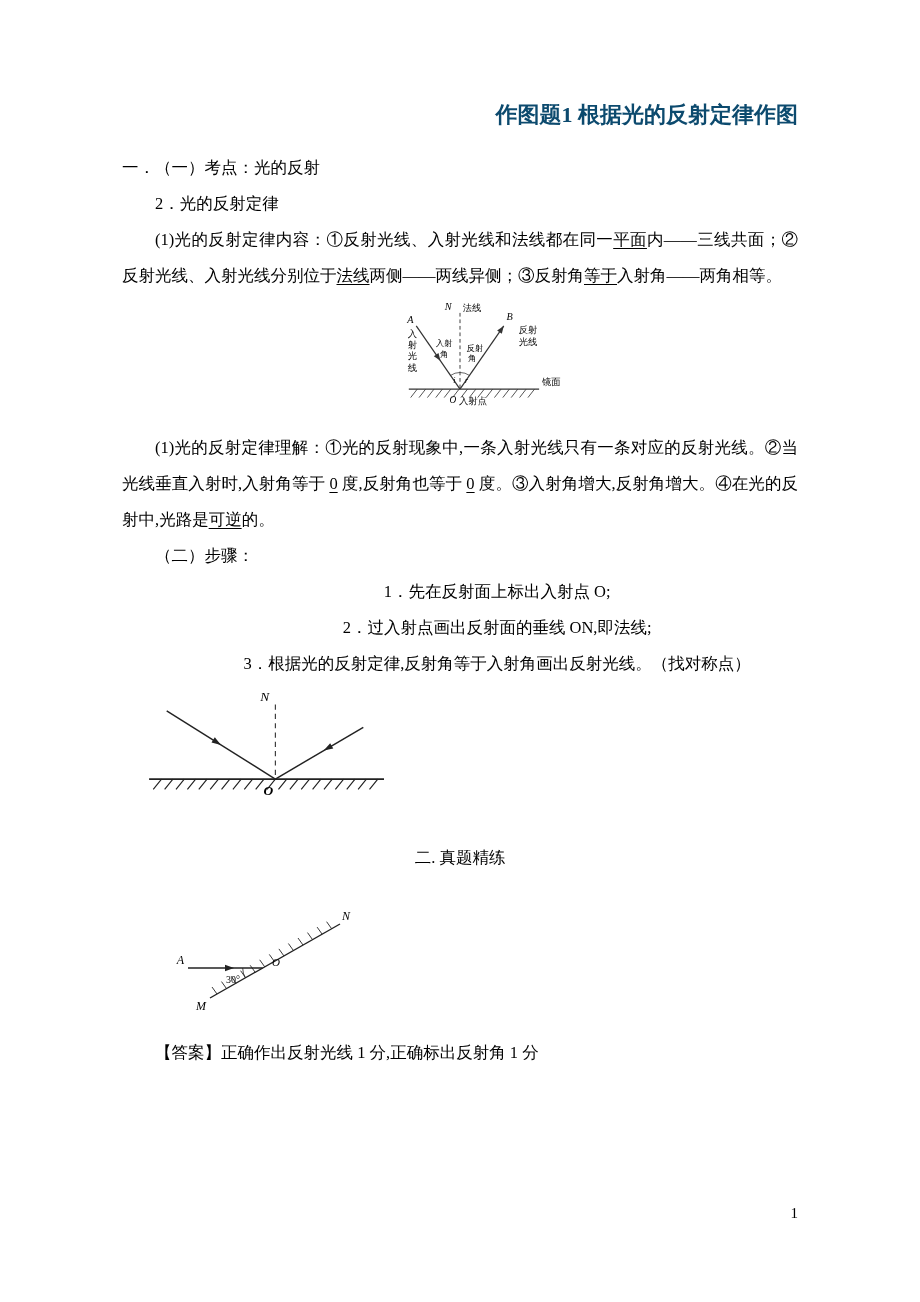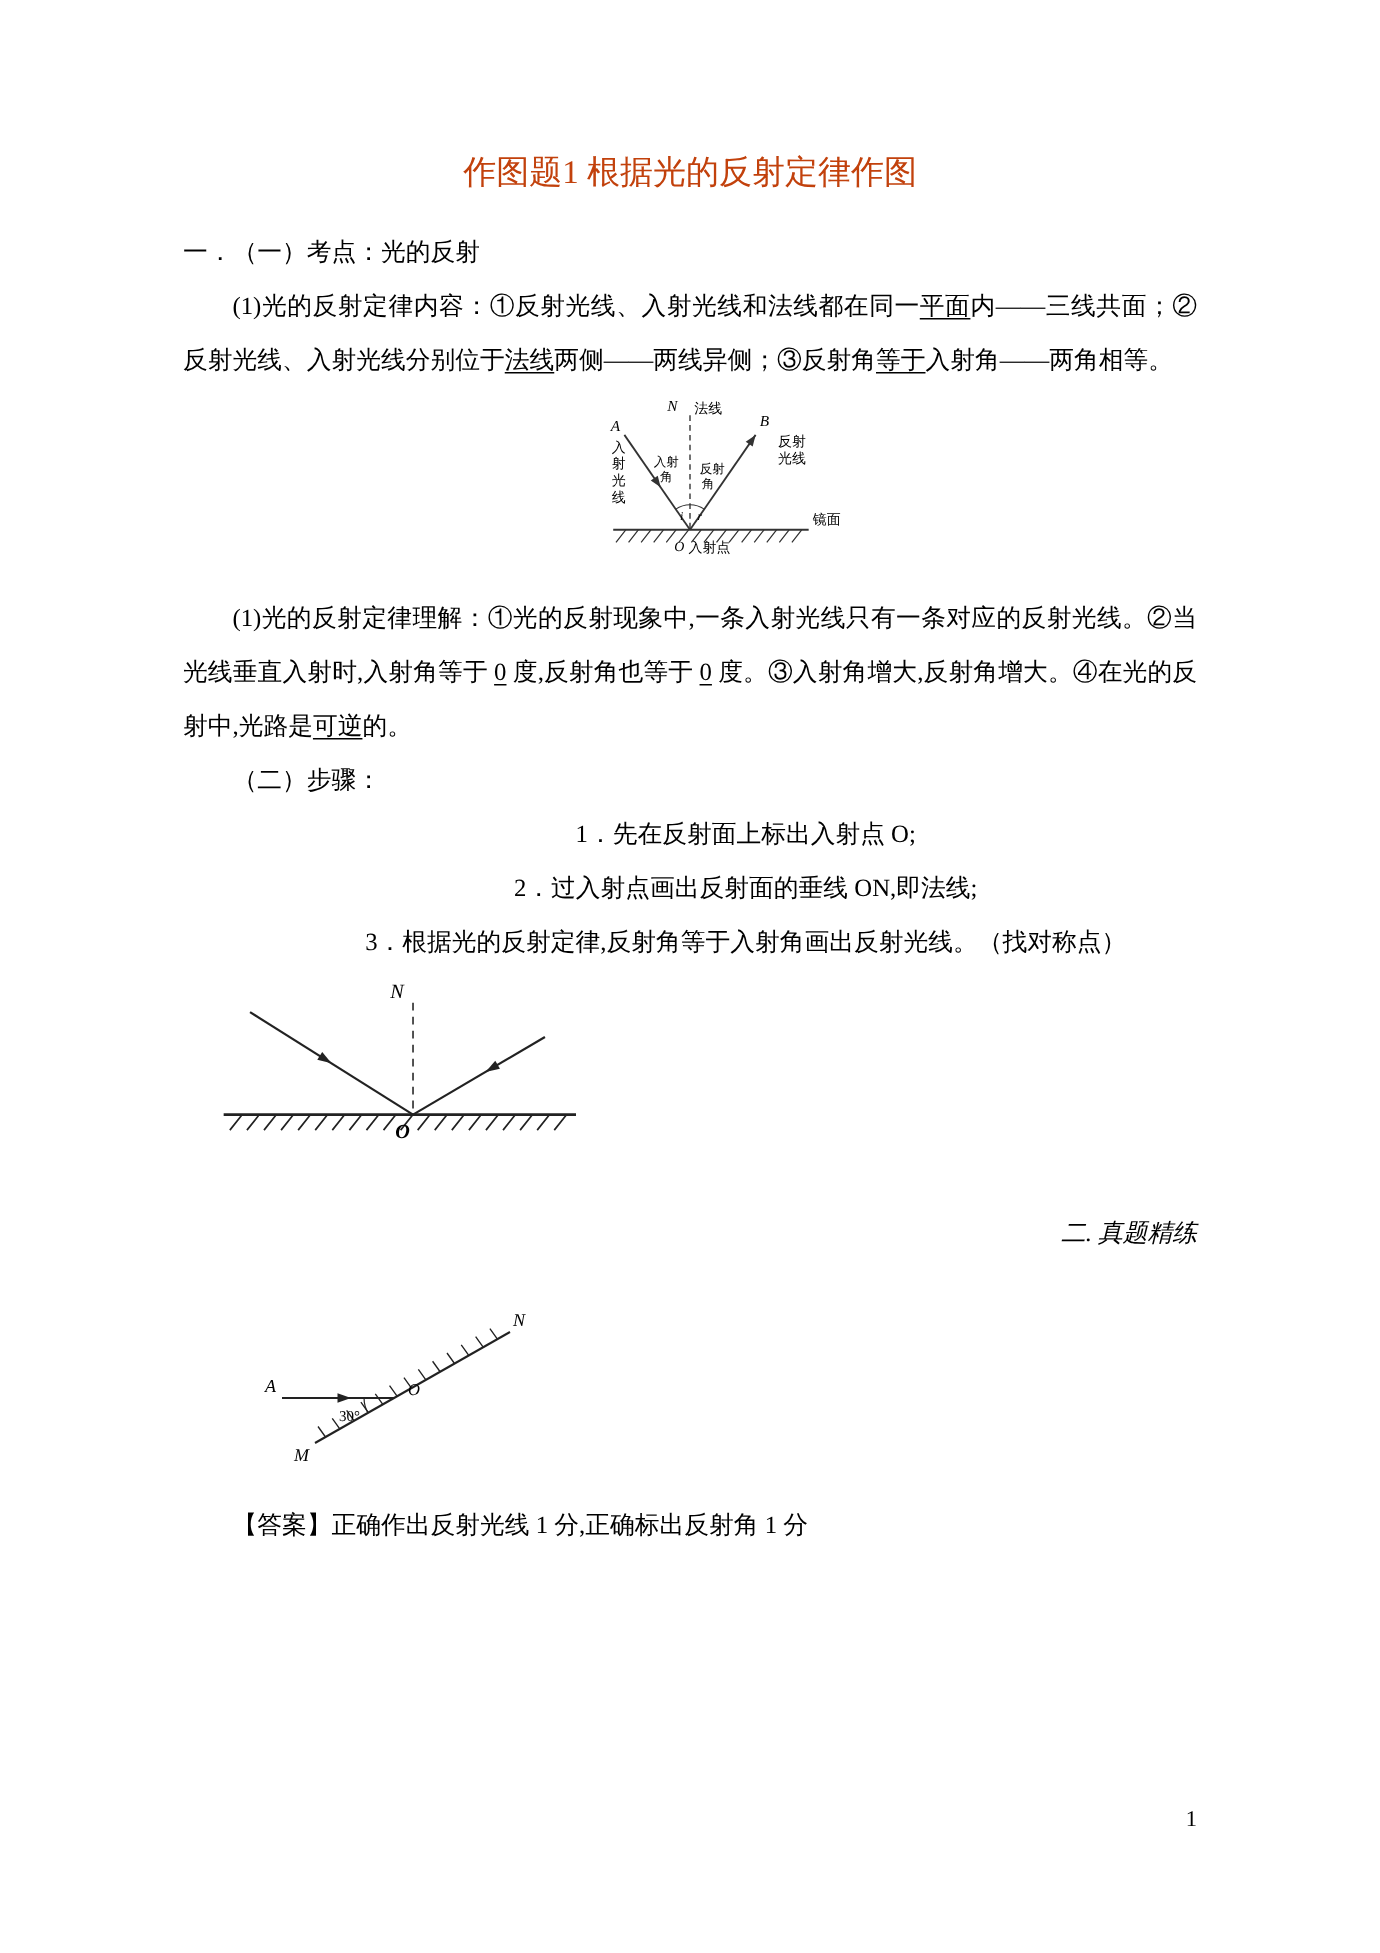--- a/index.html
+++ b/index.html
@@ -3,46 +3,47 @@
 <meta charset="utf-8">
 <style>
   html,body { margin:0; padding:0; background:#ffffff; }
   .page {
     width:920px; height:1302px; position:relative; background:#fff;
     box-sizing:border-box; padding:100px 122px 0 122px;
     font-family:"Liberation Serif","DejaVu Serif",serif;
     font-size:16.5px; color:#000;
   }
   .title {
-    color:#c2410c; font-weight:normal; font-size:22px; text-align:center;
+    color:#0c4a6e; font-weight:bold; font-size:22px; text-align:right;
     margin:0 0 20px 0; line-height:30px;
   }
   p { margin:0; line-height:36px; text-align:justify; }
   .ind { text-indent:2em; }
   .steps p { margin-left:4.5em; text-align:center; }
   .u { text-decoration:underline; text-underline-offset:3px; }
-  .center { text-align:right;font-style:italic; }
+  .center { text-align:center; }
   .h2 { margin:28px 0 30px 0; }
   .figwrap1 { text-align:center; margin:4px 0 6px 0; }
   .figwrap2 { margin:6px 0 0 8px; }
   .figwrap3 { margin:4px 0 0 48px; }
   .answer { margin-top:14px; }
   .pageno { position:absolute; top:1205px; right:122px; font-size:15px; }
   svg text { font-family:"Liberation Serif","DejaVu Serif",serif; }
 </style>
 </head>
 <body>
 
 <div class="page">
 
   <h1 class="title">作图题1 根据光的反射定律作图</h1>
 
   <p><span>一．（一）考点：光的反射</span></p>
 
 
+  <p class="ind"><span>2．光的反射定律</span></p>
 
   <p class="ind"><span>(1)光的反射定律内容：①反射光线、入射光线和法线都在同一</span><span class="u">平面</span><span>内——三线共面；②反射光线、入射光线分别位于</span><span class="u">法线</span><span>两侧——两线异侧；③反射角</span><span class="u">等于</span><span>入射角——两角相等。</span></p>
 
 
   <div class="figwrap1">
     <svg viewBox="0 0 300 130" width="280" height="121">
       <line x1="95" y1="98" x2="235" y2="98" stroke="#333" stroke-width="1.4"></line>
       <path d="M97 107l7 -9M106 107l7 -9M115 107l7 -9M124 107l7 -9M133 107l7 -9M142 107l7 -9M151 107l7 -9M160 107l7 -9M169 107l7 -9M178 107l7 -9M187 107l7 -9M196 107l7 -9M205 107l7 -9M214 107l7 -9M223 107l7 -9" stroke="#333" stroke-width="0.9" fill="none"></path>
       <line x1="150" y1="16" x2="150" y2="98" stroke="#333" stroke-width="1" stroke-dasharray="4 3"></line>
       <line x1="103" y1="30" x2="150" y2="98" stroke="#333" stroke-width="1.3"></line>

